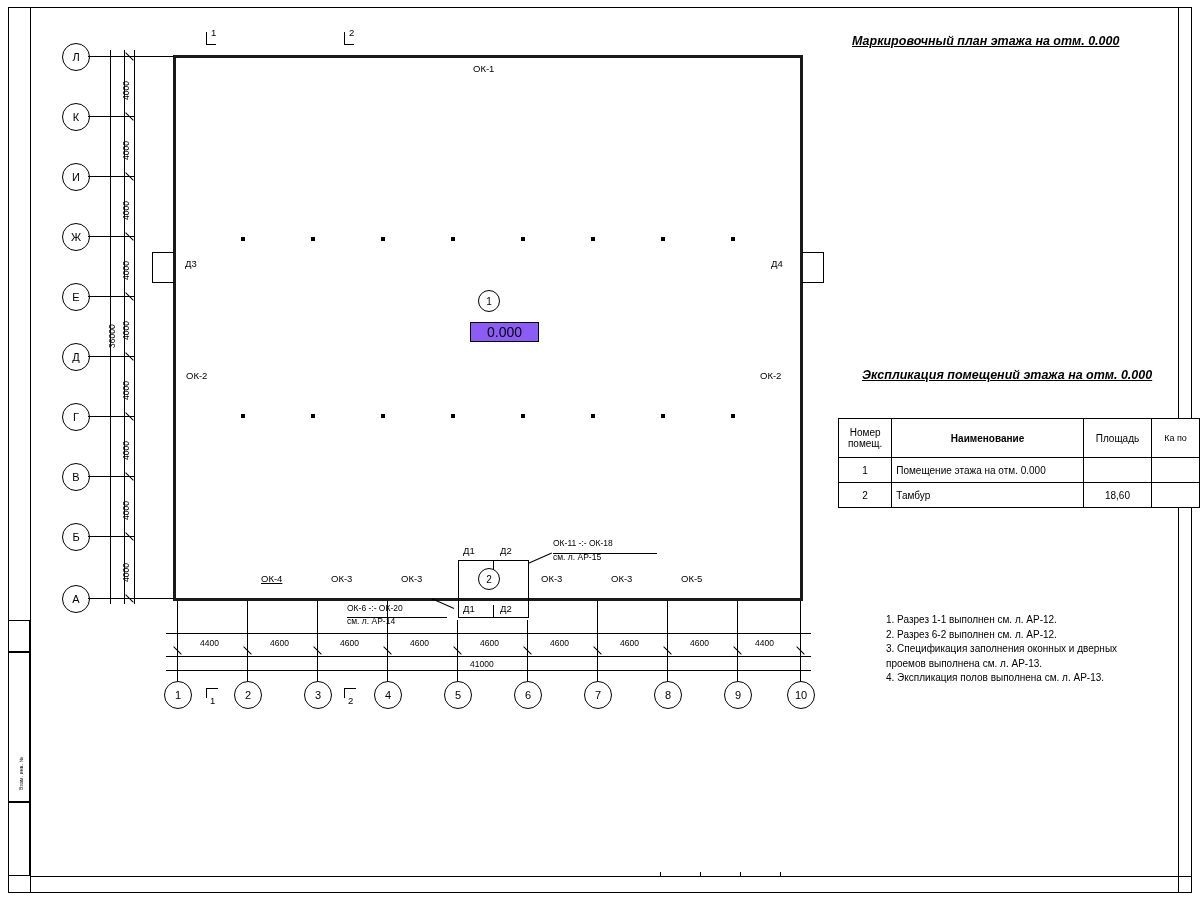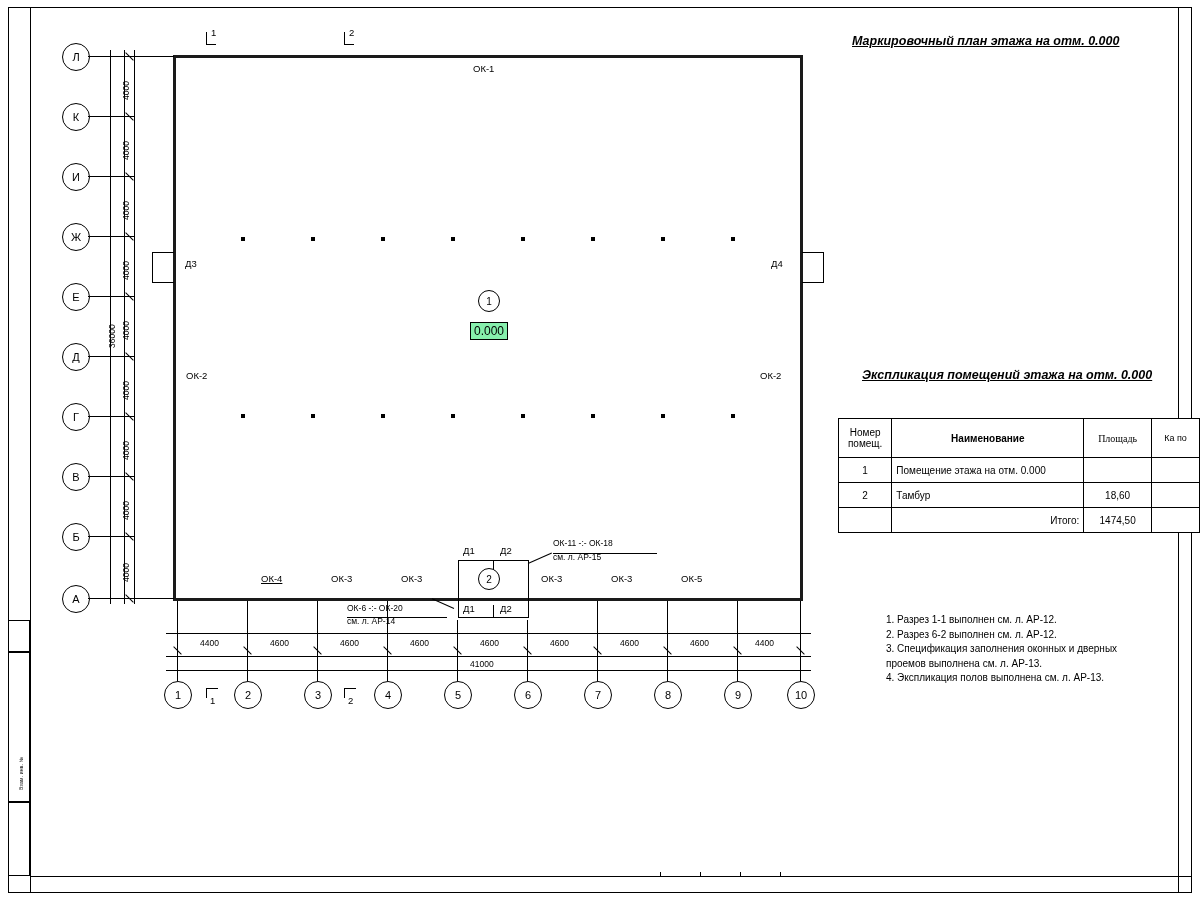--- a/index.html
+++ b/index.html
@@ -36,21 +36,21 @@
     position:absolute;border:1px solid #000;border-radius:50%;
     display:flex;align-items:center;justify-content:center;
     font-size:11px;background:#fff;
   }
   .circ.big{width:26px;height:26px;}
   .circ.mid{width:20px;height:20px;font-size:10px;}
 
   .dimtick{position:absolute;width:11px;height:0;border-top:1px solid #000;transform:rotate(45deg);}
   .col{position:absolute;width:4px;height:4px;background:#000;}
 
-  .lvlbox{position:absolute;border:1px solid #000;background:#86efac;font-size:12px;padding:1px 3px;}
+  .lvlbox{position:absolute;border:1px solid #000;background:#8b5cf6;font-size:14px;padding:1px 16px;}
 
   
   table.spec{
     position:absolute;border-collapse:collapse;font-size:10px;background:#fff;
   }
   table.spec td,table.spec th{border:1px solid #000;padding:2px 4px;font-weight:normal;}
   table.spec th{text-align:center;font-size:10px;}
   .c{text-align:center;}
   .r{text-align:right;}
 
@@ -255,41 +255,35 @@
   <div class="circ big" style="left:584px;top:681px;">7</div>
   <div class="circ big" style="left:654px;top:681px;">8</div>
   <div class="circ big" style="left:724px;top:681px;">9</div>
   <div class="circ big" style="left:787px;top:681px;">10</div>
 
   <table class="spec" style="left:838px;top:418px;width:362px;">
     <tbody>
         <tr>
       <th style="width:46px;height:34px;">Номер помещ.</th>
       <th style="width:202px;font-weight:bold;">Наименование</th>
-      <th style="width:62px;font-family:Liberation Serif, serif;">Площадь</th>
+      <th style="width:62px;">Площадь</th>
       <th style="width:44px;font-size:9px;">Ка по</th>
     </tr>
     <tr>
       <td class="c" style="height:20px;">1</td>
       <td>Помещение этажа на отм. 0.000</td>
       <td class="c"></td>
       <td class="c"></td>
     </tr>
     <tr>
       <td class="c" style="height:20px;">2</td>
       <td>Тамбур</td>
       <td class="c">18,60</td>
       <td class="c"></td>
     </tr>
-    <tr>
-      <td class="c" style="height:20px;"></td>
-      <td class="r">Итого:</td>
-      <td class="c">1474,50</td>
-      <td class="c"></td>
-    </tr>
   </tbody>
     </table>
 
   <div class="notes" style="left:886px;top:613px;">
     <div>1. Разрез 1-1 выполнен см. л. АР-12.</div>
     <div>2. Разрез 6-2 выполнен см. л. АР-12.</div>
     <div>3. Спецификация заполнения оконных и дверных</div>
     <div>    проемов выполнена см. л. АР-13.</div>
     <div>4. Экспликация полов выполнена см. л. АР-13.</div>
   </div>

